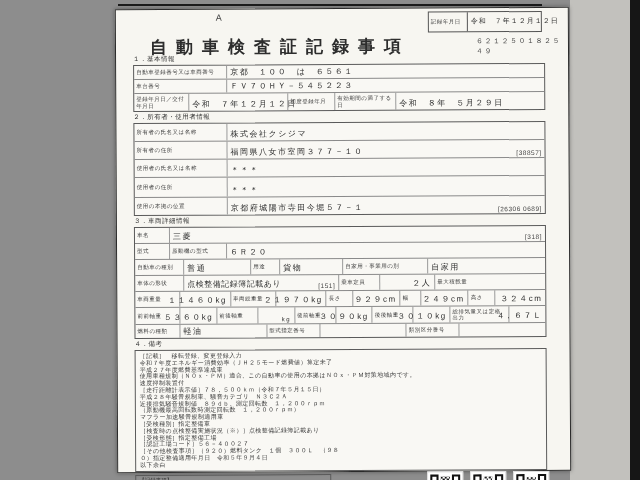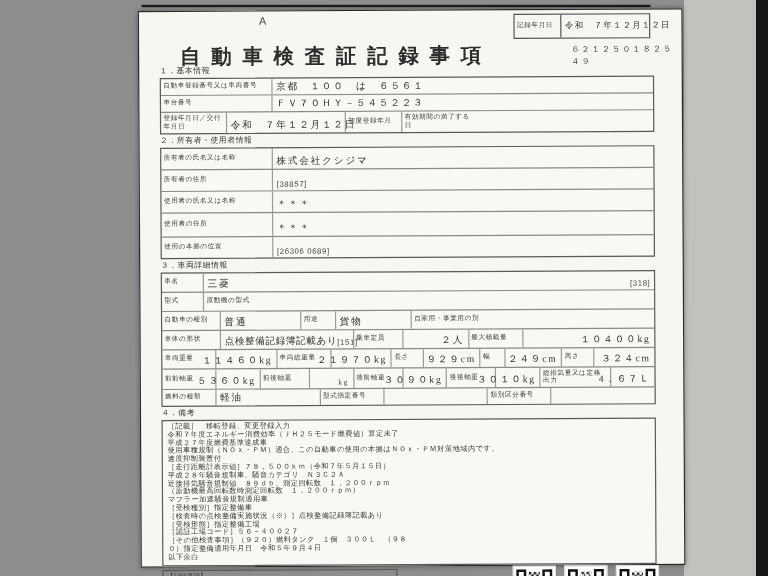--- a/index.html
+++ b/index.html
@@ -21,21 +21,21 @@
   .content{position:absolute;left:17px;top:44px;width:412px;}
   .sec-title{font-size:6.5px;color:#333;letter-spacing:0.5px;margin:1px 0 1px 0;}
   .tbl{border:1px solid #5a5a5a;margin-bottom:1px;background:#f9f8f4;}
   .row{display:flex;}
   .row + .row{border-top:1px solid #8a8a8a;}
   .row > div + div{border-left:1px solid #9a9a9a;}
   .lab{font-size:5.5px;color:#3c3c3c;padding:1px 2px;letter-spacing:0.5px;line-height:6.5px;
        display:flex;align-items:center;flex-shrink:0;}
   .val{font-size:8px;color:#2f2f2f;display:flex;align-items:flex-end;padding:0 3px 1px 3px;
        letter-spacing:1.5px;flex:1;min-width:0;white-space:nowrap;}
-  .num{justify-content:flex-end;font-family:Liberation Serif, serif;}
+  .num{justify-content:flex-end;}
   .between{justify-content:space-between;}
   .code{font-size:6.5px;letter-spacing:0.5px;color:#444;align-self:flex-end;}
   .remarks-box{border:1px solid #5a5a5a;height:116px;padding:2px 4px;background:#f9f8f4;overflow:hidden;}
   .rline{font-size:6px;line-height:6.8px;letter-spacing:0.4px;color:#3a3a3a;white-space:nowrap;}
   .footer{display:flex;margin-top:3px;align-items:flex-start;}
   .notice-box{border:1px solid #5a5a5a;width:188px;padding:1px 3px;}
   .notice-title{font-size:5.5px;color:#333;}
   .qr-group{display:flex;gap:7px;margin-left:96px;margin-top:-2px;}
   .qr{background:#fff;border:1px solid #ddd;}
 </style>
@@ -67,81 +67,85 @@
       </div>
       <div class="row" style="height:13px">
         <div class="lab" style="width:88px">車台番号</div>
         <div class="val">ＦＶ７０ＨＹ－５４５２２３</div>
       </div>
       <div class="row" style="height:17px">
         <div class="lab" style="width:50px">登録年月日／交付年月日</div>
         <div class="val" style="max-width:92px">令和　７年１２月１２日</div>
         <div class="lab" style="width:42px">初度登録年月</div>
         <div class="lab" style="width:56px">有効期間の満了する日</div>
+        <div class="val">令和　８年　５月２９日</div>
       </div>
     </div>
 
     <div class="sec-title">２．所有者・使用者情報</div>
     <div class="tbl">
       <div class="row" style="height:17px">
         <div class="lab" style="width:88px">所有者の氏名又は名称</div>
         <div class="val">株式会社クシジマ</div>
       </div>
       <div class="row" style="height:17px">
         <div class="lab" style="width:88px">所有者の住所</div>
         <div class="val between">
+          <span>福岡県八女市室岡３７７－１０</span>
           <span class="code">[38857]</span>
         </div>
       </div>
       <div class="row" style="height:17px">
         <div class="lab" style="width:88px">使用者の氏名又は名称</div>
         <div class="val">＊＊＊</div>
       </div>
       <div class="row" style="height:19px">
         <div class="lab" style="width:88px">使用者の住所</div>
         <div class="val">＊＊＊</div>
       </div>
       <div class="row" style="height:17px">
         <div class="lab" style="width:88px">使用の本拠の位置</div>
         <div class="val between">
+          <span>京都府城陽市寺田今堀５７－１</span>
           <span class="code">[26306 0689]</span>
         </div>
       </div>
     </div>
 
     <div class="sec-title">３．車両詳細情報</div>
     <div class="tbl">
       <div class="row" style="height:15px">
         <div class="lab" style="width:30px">車名</div>
         <div class="val between">
           <span>三菱</span>
           <span class="code">[318]</span>
         </div>
       </div>
       <div class="row" style="height:15px">
         <div class="lab" style="width:30px">型式</div>
         <div class="lab" style="width:52px">原動機の型式</div>
+        <div class="val">６Ｒ２０</div>
       </div>
       <div class="row" style="height:15px">
         <div class="lab" style="width:44px">自動車の種別</div>
         <div class="val" style="max-width:60px">普通</div>
         <div class="lab" style="width:24px">用途</div>
         <div class="val" style="max-width:56px">貨物</div>
         <div class="lab" style="width:80px">自家用・事業用の別</div>
+        <div class="val">自家用</div>
       </div>
       <div class="row" style="height:15px">
         <div class="lab" style="width:44px">車体の形状</div>
         <div class="val between" style="max-width:148px;letter-spacing:0.5px;">
           <span>点検整備記録簿記載あり</span>
           <span class="code">[151]</span>
         </div>
         <div class="lab" style="width:36px">乗車定員</div>
         <div class="val num" style="max-width:48px">２人</div>
         <div class="lab" style="width:40px">最大積載量</div>
-        <div class="val num">１０４００kg</div>
       </div>
       <div class="row" style="height:15px">
         <div class="lab" style="width:40px">車両重量</div>
         <div class="val num" style="max-width:60px">１１４６０kg</div>
         <div class="lab" style="width:40px">車両総重量</div>
         <div class="val num" style="max-width:64px">２１９７０kg</div>
         <div class="lab" style="width:22px">長さ</div>
         <div class="val num" style="max-width:40px">９２９cm</div>
         <div class="lab" style="width:16px">幅</div>
         <div class="val num" style="max-width:40px">２４９cm</div>

